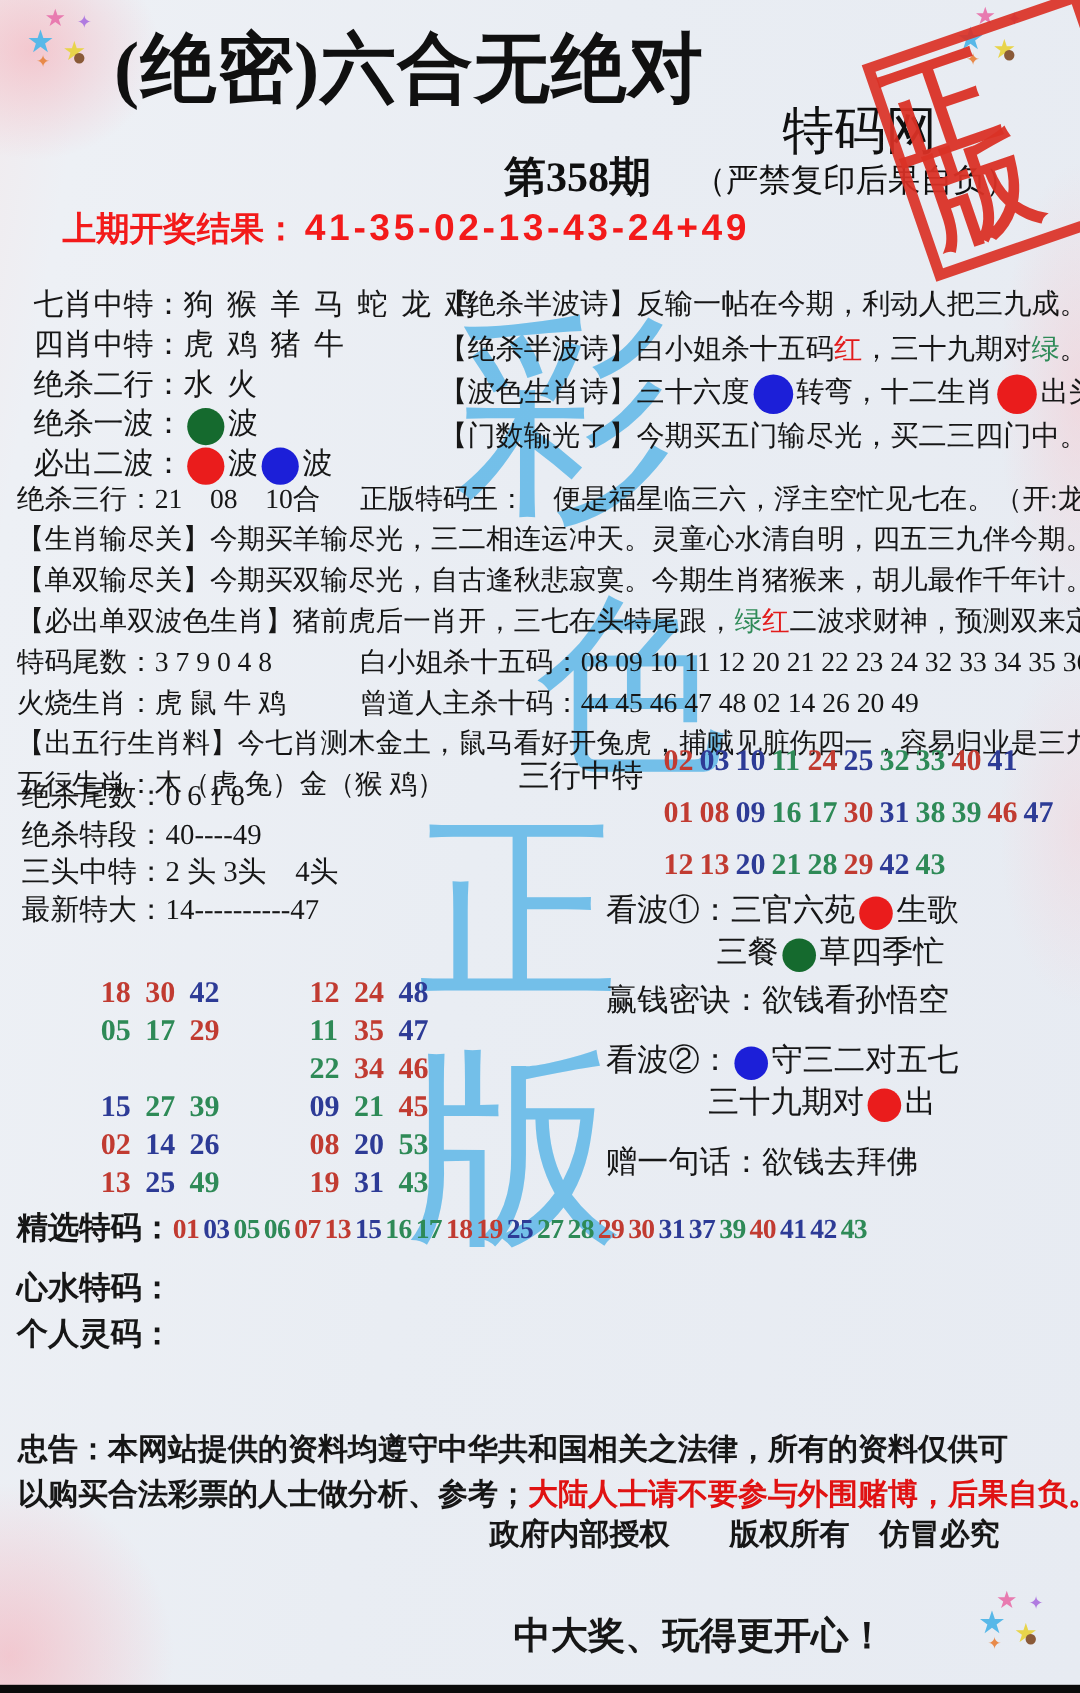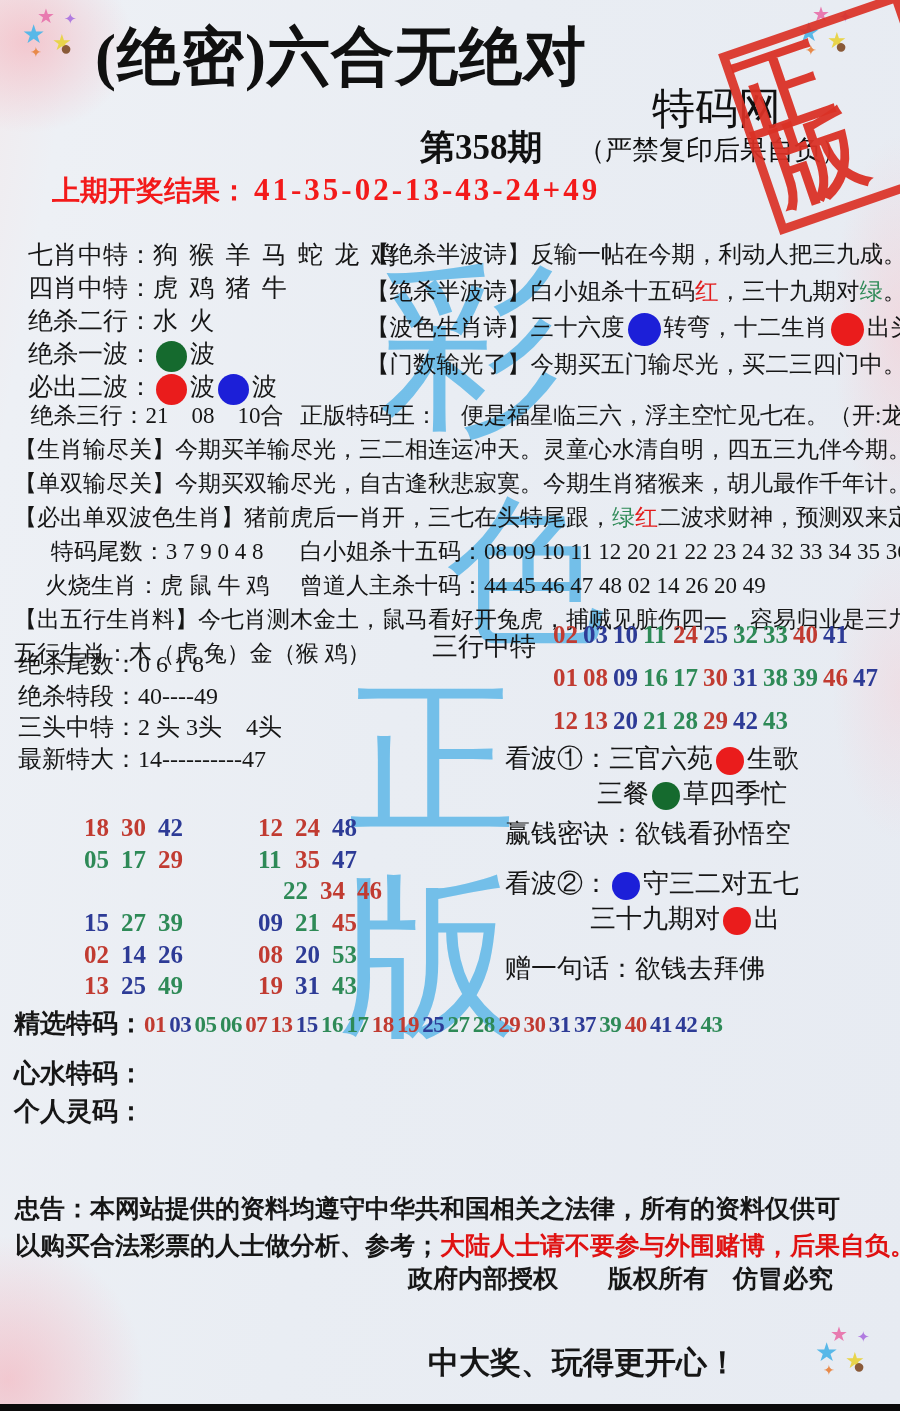--- a/index.html
+++ b/index.html
@@ -20,21 +20,21 @@
   .wm3{left:348px;top:676px;font-size:168px;}
   .wm4{left:340px;top:868px;font-size:180px;}
   .content{position:relative;z-index:1;}
   
   .title{position:absolute;left:95px;top:14px;font-size:63px;font-weight:700;letter-spacing:1px;margin:0;color:#101010;}
   .site{position:absolute;left:652px;top:80px;font-size:43px;color:#101010;}
   .issue{position:absolute;left:420px;top:124px;font-size:35px;font-weight:700;color:#101010;}
   .issue-note{position:absolute;left:578px;top:132px;font-size:27px;color:#101010;}
   .result{position:absolute;left:52px;top:172px;}
   .result-label{font-size:28px;font-weight:700;color:#f31a1a;}
-  .result-nums{font-family:Liberation Serif, serif;font-size:31px;font-weight:700;color:#f31a1a;letter-spacing:3px;margin-left:6px;}
+  .result-nums{font-family:Liberation Sans, sans-serif;font-size:31px;font-weight:700;color:#f31a1a;letter-spacing:3px;margin-left:6px;}
   
   .stamp-border{position:absolute;left:744px;top:18px;width:173px;height:173px;border:9px solid rgba(218,49,38,.92);transform:rotate(-19deg);z-index:6;background:transparent;}
   .stamp-char{position:absolute;z-index:6;color:rgba(218,49,38,.95);font-weight:700;line-height:1;transform:rotate(-19deg);}
   .sc1{left:737px;top:44px;font-size:92px;}
   .sc2{left:772px;top:112px;font-size:92px;}
   
   .stars{position:absolute;width:70px;height:64px;z-index:2;}
   .stars span{position:absolute;line-height:1;}
   .stars .st1{left:0;top:14px;font-size:26px;color:#58b8e8;}
   .stars .st2{left:15px;top:-2px;font-size:20px;color:#e87bb0;}
@@ -52,21 +52,21 @@
   
   .left-top{position:absolute;left:28px;top:238px;font-size:25px;word-spacing:5px;}
   .left-top .ln{height:33px;line-height:33px;white-space:nowrap;}
   
   .right-top{position:absolute;left:366px;top:236px;width:530px;}
   .warning{font-size:26px;font-weight:700;color:#e21b1b;height:37px;line-height:34px;white-space:nowrap;}
   .right-top .ln{font-size:23.5px;height:36.5px;line-height:36.5px;white-space:nowrap;}
   
   .mid{position:absolute;left:14px;top:399px;width:878px;font-size:23px;}
   .mid .ln{height:34px;line-height:34px;white-space:nowrap;}
-  .mid .part1{display:inline-block;width:286px;text-align:center;}
+  .mid .part1{display:inline-block;width:286px;}
   
   .tr-label{position:absolute;left:432px;top:629px;font-size:26px;}
   .tr-row{position:absolute;left:553px;white-space:nowrap;}
   .tr-row .num{display:inline-block;width:30px;font-size:25px;font-weight:600;}
   .trr1{top:621px;} .trr2{top:664px;} .trr3{top:707px;}
   
   .left-mid{position:absolute;left:18px;top:649px;font-size:24px;}
   .left-mid .ln{height:31.5px;line-height:31.5px;white-space:nowrap;}
   
   .tcol{position:absolute;top:812px;}
@@ -188,21 +188,21 @@
       <div class="trow"><span class="num" style="color: rgb(193, 59, 49);">18</span><span class="num" style="color: rgb(193, 59, 49);">30</span><span class="num" style="color: rgb(45, 59, 150);">42</span></div>
       <div class="trow"><span class="num" style="color: rgb(46, 138, 87);">05</span><span class="num" style="color: rgb(46, 138, 87);">17</span><span class="num" style="color: rgb(193, 59, 49);">29</span></div>
       <div class="trow"></div>
       <div class="trow"><span class="num" style="color: rgb(45, 59, 150);">15</span><span class="num" style="color: rgb(46, 138, 87);">27</span><span class="num" style="color: rgb(46, 138, 87);">39</span></div>
       <div class="trow"><span class="num" style="color: rgb(193, 59, 49);">02</span><span class="num" style="color: rgb(45, 59, 150);">14</span><span class="num" style="color: rgb(45, 59, 150);">26</span></div>
       <div class="trow"><span class="num" style="color: rgb(193, 59, 49);">13</span><span class="num" style="color: rgb(45, 59, 150);">25</span><span class="num" style="color: rgb(46, 138, 87);">49</span></div>
     </div>
     <div class="tcol tcol-r">
       <div class="trow"><span class="num" style="color: rgb(193, 59, 49);">12</span><span class="num" style="color: rgb(193, 59, 49);">24</span><span class="num" style="color: rgb(45, 59, 150);">48</span></div>
       <div class="trow"><span class="num" style="color: rgb(46, 138, 87);">11</span><span class="num" style="color: rgb(193, 59, 49);">35</span><span class="num" style="color: rgb(45, 59, 150);">47</span></div>
-      <div class="trow"><span class="num" style="color: rgb(46, 138, 87); margin-left: 25px;">22</span><span class="num" style="color: rgb(193, 59, 49);">34</span><span class="num" style="color: rgb(193, 59, 49);">46</span></div>
+      <div class="trow"><span class="num" style="color: rgb(46, 138, 87);">22</span><span class="num" style="color: rgb(193, 59, 49);">34</span><span class="num" style="color: rgb(193, 59, 49);">46</span></div>
       <div class="trow"><span class="num" style="color: rgb(45, 59, 150);">09</span><span class="num" style="color: rgb(46, 138, 87);">21</span><span class="num" style="color: rgb(193, 59, 49);">45</span></div>
       <div class="trow"><span class="num" style="color: rgb(193, 59, 49);">08</span><span class="num" style="color: rgb(45, 59, 150);">20</span><span class="num" style="color: rgb(46, 138, 87);">53</span></div>
       <div class="trow"><span class="num" style="color: rgb(193, 59, 49);">19</span><span class="num" style="color: rgb(45, 59, 150);">31</span><span class="num" style="color: rgb(46, 138, 87);">43</span></div>
     </div>
 
     <div class="rm-line" style="left:505px;top:741px;">
       <span class="rm-label">看波①：</span><span><span>三官六苑</span><span class="dot" style="background: rgb(234, 28, 28);"></span><span>生歌</span></span>
     </div>
     <div class="rm-line" style="left:597px;top:776px;"><span>三餐</span><span class="dot" style="background: rgb(21, 106, 46);"></span><span>草四季忙</span></div>
     <div class="rm-line" style="left:505px;top:816px;">赢钱密诀：欲钱看孙悟空</div>

